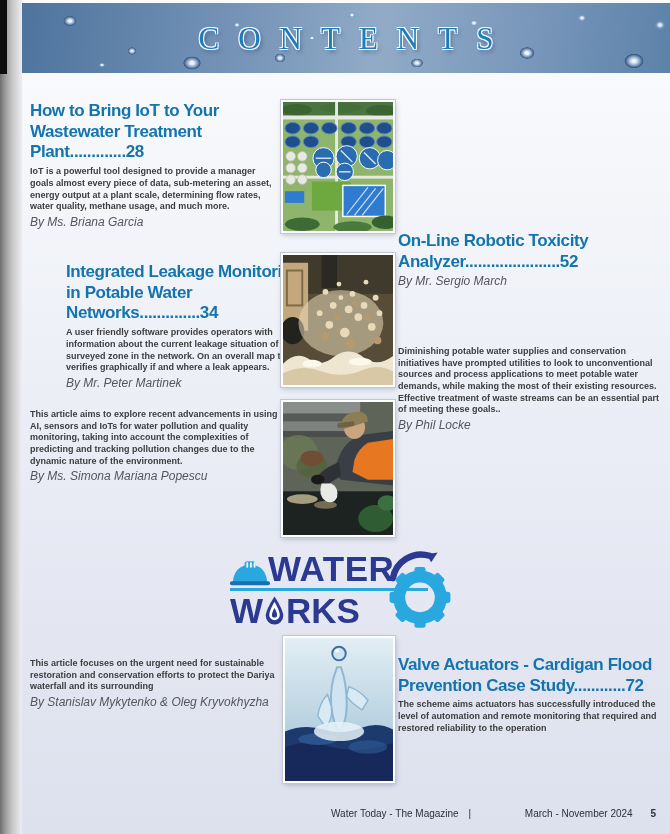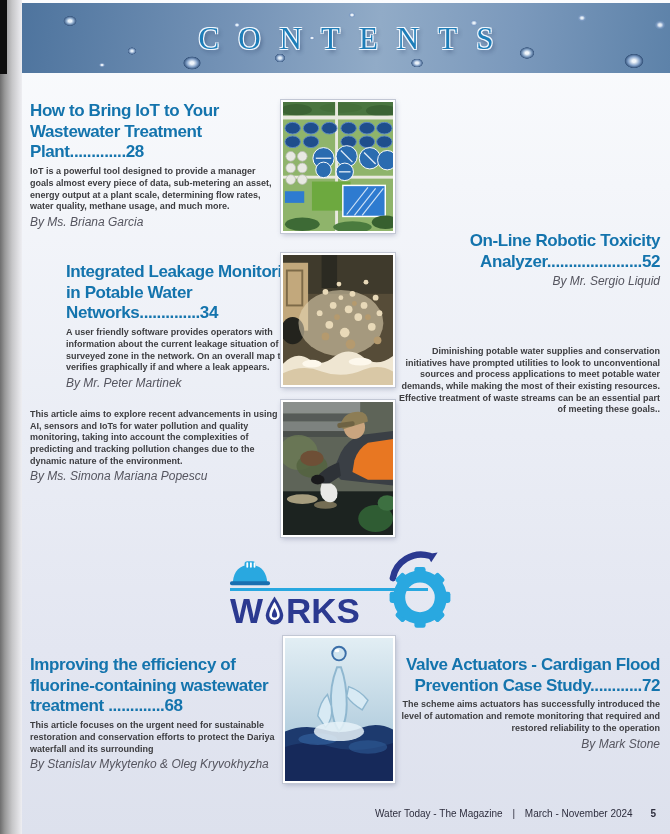--- a/index.html
+++ b/index.html
@@ -35,42 +35,42 @@
     font-family:"Liberation Serif",serif;font-weight:normal;font-size:31px;color:#1e7db8;
     letter-spacing:19px;text-indent:19px;
     text-shadow:-1px -1px 0 #f2f8ff,1px -1px 0 #f2f8ff,-1px 1px 0 #f2f8ff,1px 1px 0 #f2f8ff,2px 3px 4px rgba(20,40,80,.45);
   }
 
   .article{position:absolute;}
   .article h2{margin:0;font-size:17px;font-weight:bold;color:#1474ad;line-height:1.22;letter-spacing:-0.4px;}
   .article .desc{margin:3px 0 0;font-size:9px;font-weight:bold;color:#3d3d40;line-height:1.3;}
   .article .byline{margin:2px 0 0;font-size:12px;font-style:italic;color:#55555f;font-weight:normal;}
   .col-left{left:30px;width:248px;}
-  .col-right{left:398px;width:262px;text-align:right;}
+  .col-right{left:398px;width:262px;text-align:left;}
   #a1{top:101px;} #a2{top:231px;} #a3{top:262px;margin-left:36px;} #a4{top:343px;} #a5{top:406px;}
   #a6{top:655px;} #a7{top:655px;}
 
   .photo{position:absolute;border:2px solid #fff;box-sizing:border-box;
     box-shadow:0 0 0 1px #c2c7d4, 1px 2px 5px rgba(60,70,110,.3);background:#cfd8e2;}
   .photo svg{display:block;width:100%;height:100%;}
   #p1{left:281px;top:100px;width:114px;height:133px;}
   #p2{left:281px;top:253px;width:114px;height:134px;}
   #p3{left:281px;top:400px;width:114px;height:137px;}
   #p4{left:283px;top:636px;width:112px;height:147px;}
 
   #logo{position:absolute;left:228px;top:551px;width:226px;height:90px;}
   .logo-water{position:absolute;left:40px;top:0;font-size:35px;font-weight:bold;color:#2b3990;letter-spacing:.5px;line-height:1;}
   .logo-line{position:absolute;left:2px;top:37px;width:198px;height:3px;background:#29a8e0;}
   .logo-row2{position:absolute;left:2px;top:42px;display:flex;align-items:flex-start;font-size:35px;font-weight:bold;color:#2b3990;line-height:1;}
   .logo-hat{position:absolute;left:2px;top:9px;width:40px;height:28px;}
   .logo-gear{position:absolute;left:160px;top:0;width:64px;height:80px;}
   .logo-drop{width:21px;height:33px;margin:1px 1px 0 1px;}
 
   .footer{position:absolute;top:808px;right:14px;font-size:10px;color:#2e2e3e;}
-  .footer span{display:inline-block;}
+  .footer span{display:inline-block;margin-left:44px;}
   .footer .sep{margin:0 7px;}
   .footer .pagenum{margin-left:15px;font-weight:bold;}
 </style>
 </head>
 <body>
 
 <div id="page">
 
   <div class="spine"></div>
   <div class="spine-dark"></div>
@@ -90,38 +90,37 @@
     <p class="desc">A user friendly software provides operators with information about the current leakage situation of the surveyed zone in the network. On an overall map the user verifies graphically if and where a leak appears.</p>
     <p class="byline">By Mr. Peter Martinek</p>
   </div>
 
   <div class="article col-left" id="a5">
     <p class="desc">This article aims to explore recent advancements in using AI, sensors and IoTs for water pollution and quality monitoring, taking into account the complexities of predicting and tracking pollution changes due to the dynamic nature of the environment.</p>
     <p class="byline">By Ms. Simona Mariana Popescu</p>
   </div>
 
   <div class="article col-left" id="a6">
-    <h2>Improving the efficiency of fluorine-containing wastewater treatment .............68</h2>
     <p class="desc">This article focuses on the urgent need for sustainable restoration and conservation efforts to protect the Dariya waterfall and its surrounding</p>
     <p class="byline">By Stanislav Mykytenko &amp; Oleg Kryvokhyzha</p>
   </div>
 
   <div class="article col-right" id="a2">
     <h2>On-Line Robotic Toxicity Analyzer......................52</h2>
-    <p class="byline">By Mr. Sergio Liquid</p>
+    <p class="byline">By Mr. Sergio March</p>
   </div>
 
   <div class="article col-right" id="a4">
     <p class="desc">Diminishing potable water supplies and conservation initiatives have prompted utilities to look to unconventional sources and process applications to meet potable water demands,  while making the most of their existing resources. Effective treatment of waste streams can be an essential part of meeting these goals..</p>
+    <p class="byline">By Phil Locke</p>
   </div>
 
   <div class="article col-right" id="a7">
     <h2>Valve Actuators - Cardigan Flood Prevention Case Study............72</h2>
     <p class="desc">The scheme aims actuators has successfully introduced the level of automation and remote monitoring that required and restored reliability to the operation</p>
-    <p class="byline">By Mark Stone</p>
   </div>
 
   <div class="photo" id="p1">
     <svg viewBox="0 0 114 133" preserveAspectRatio="none">
       <rect width="114" height="133" fill="#8fb46b"></rect>
       <rect y="0" width="114" height="14" fill="#4a7540"></rect>
       <ellipse cx="14" cy="8" rx="16" ry="6" fill="#3c6334"></ellipse>
       <ellipse cx="60" cy="6" rx="22" ry="5" fill="#456f3a"></ellipse>
       <ellipse cx="102" cy="9" rx="16" ry="6" fill="#3c6334"></ellipse>
       <rect x="0" y="14" width="114" height="4" fill="#e9e9df"></rect>
@@ -268,20 +267,21 @@
 
   <div id="logo">
     <svg class="logo-hat" viewBox="0 0 44 30">
       <path d="M3,24 Q5,5 22,5 Q39,5 41,24 Z" fill="#29a8e0"></path>
       <rect x="16" y="1" width="12" height="8" rx="3" fill="#29a8e0"></rect>
       <rect x="18" y="2" width="2" height="6" rx="1" fill="#ffffff"></rect>
       <rect x="22" y="2" width="2" height="6" rx="1" fill="#ffffff"></rect>
       <rect x="26" y="2" width="2" height="6" rx="1" fill="#ffffff"></rect>
       <rect x="0" y="23" width="44" height="4.5" rx="2" fill="#1a6fb0"></rect>
     </svg>
+    <div class="logo-water">WATER</div>
     <div class="logo-line"></div>
     <div class="logo-row2">
       <span>W</span>
       <svg class="logo-drop" viewBox="0 0 24 34">
         <path d="M12,1 C12,1 2,16 2,23 a10,10 0 0 0 20,0 C22,16 12,1 12,1 Z" fill="#2b3990"></path>
         <path d="M12,7 C12,7 6,17 6,22 a6,6 0 0 0 12,0 C18,17 12,7 12,7 Z" fill="#ffffff"></path>
         <path d="M12,14 C12,14 9,19 9,22 a3,3 0 0 0 6,0 C15,19 12,14 12,14 Z" fill="#2b3990"></path>
       </svg>
       <span>RKS</span>
     </div>

